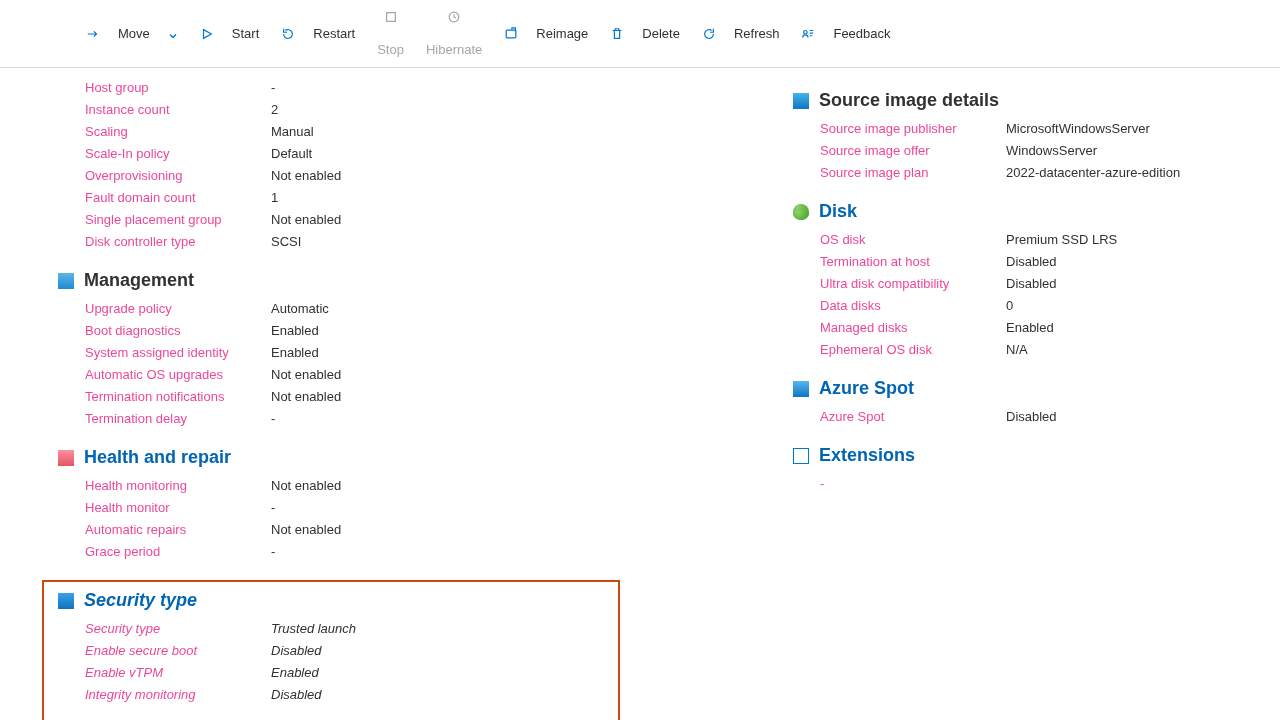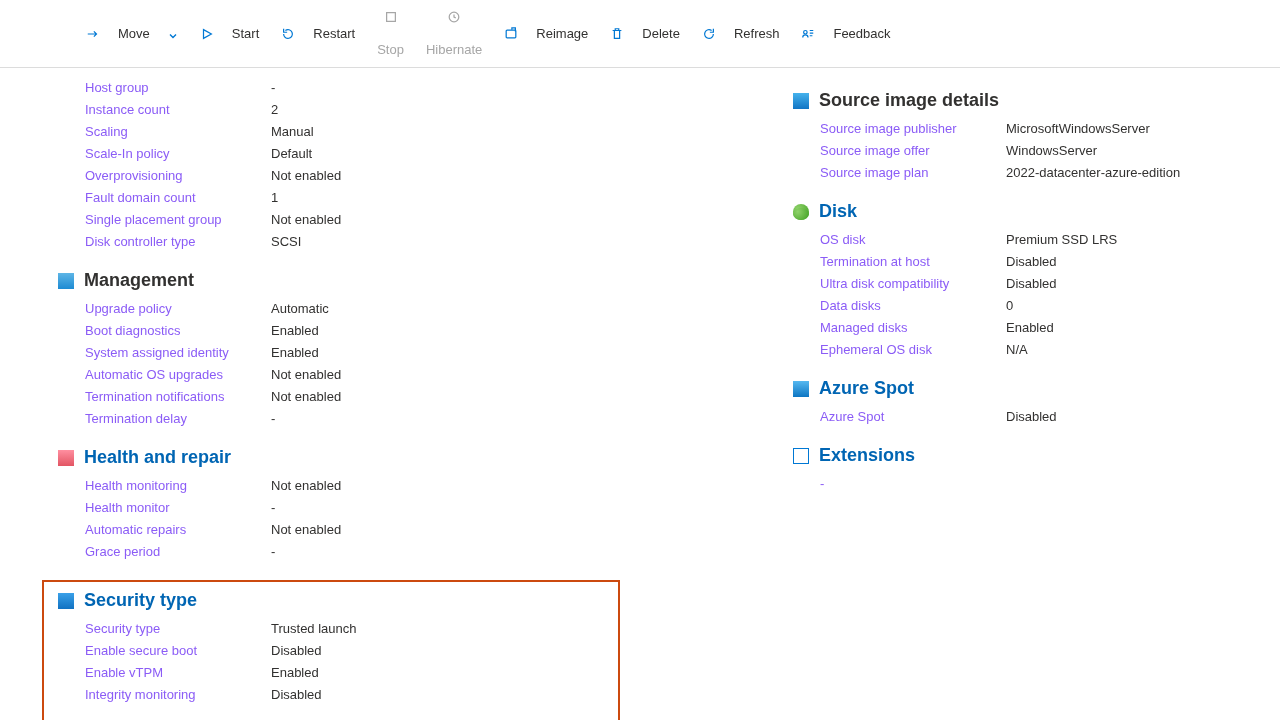--- a/index.html
+++ b/index.html
@@ -69,32 +69,32 @@
     font-size: 18px;
   }
   .group-title.link { color: #0065b3; }
   .row {
     display: flex;
     align-items: baseline;
     padding: 3.5px 0;
   }
   .row .label {
     width: 186px;
-    color: #8b5cf6;
+    color: #ec4899;
   }
   .row .value {
     color: #323130;
   }
   .highlight-box {
     border: 2px solid #cc4a0f;
     margin-left: -43px;
     padding: 8px 8px 8px 41px;
     margin-top: 4px;
   }
-  .highlight-box .group { margin-bottom: 12px; }
+  .highlight-box .group { margin-bottom: 12px; font-style: italic; }
   
   .gicon-1 { background: linear-gradient(#5db5e6,#1d8bd3); }
   .gicon-2 { background: linear-gradient(#ff8fa0,#e25563); }
   .gicon-3 { background: linear-gradient(#3aa0e8,#1172c2); }
   .gicon-4 { background: linear-gradient(#45b2ec,#1175c4); }
   .gicon-5 { position: relative; }
   .gicon-5::before{content:"";position:absolute;inset:0;background:radial-gradient(circle at 30% 30%,#8fd26a,#3d9e1f);border-radius:50%;}
   .gicon-5::after{content:"";position:absolute;inset:4px 0 0 0;background:radial-gradient(circle at 30% 30%,#8fd26a,#3d9e1f);border-radius:50%;}
   .gicon-6 { background: linear-gradient(#55b8f0,#0d76c3); }
   .gicon-7 { border:1.5px solid #0078d4; }

